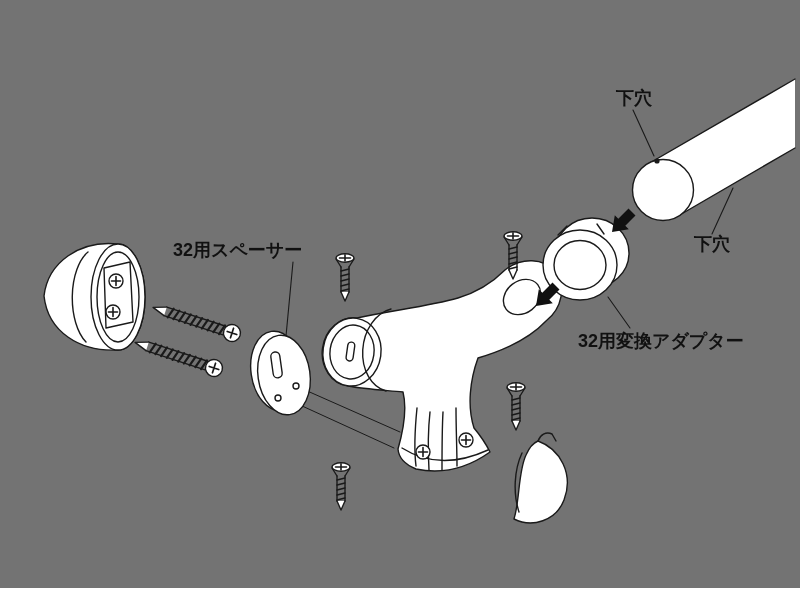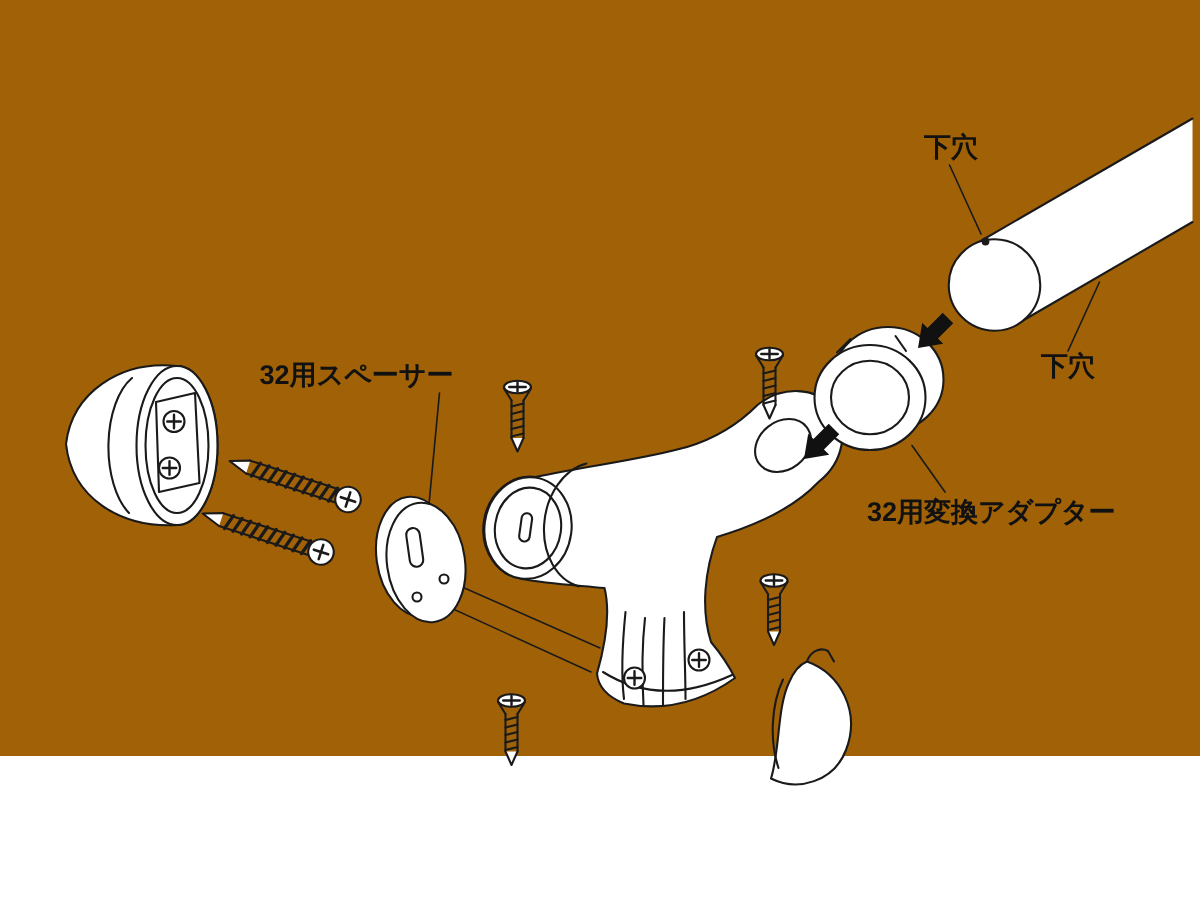--- a/index.html
+++ b/index.html
@@ -7,22 +7,22 @@
     padding: 0;
     background: #ffffff;
     width: 800px;
     height: 600px;
     overflow: hidden;
     font-family: "Liberation Sans", "DejaVu Sans", sans-serif;
   }
   .stage {
     position: relative;
     width: 800px;
-    height: 504px;
-    background: #a16207;
+    height: 588px;
+    background: #737373;
   }
   svg { display: block; }
   svg text {
     font-family: "Liberation Sans", "DejaVu Sans", sans-serif;
     font-size: 18px;
     font-weight: 600;
     fill: #111111;
   }
 </style>
 </head>

